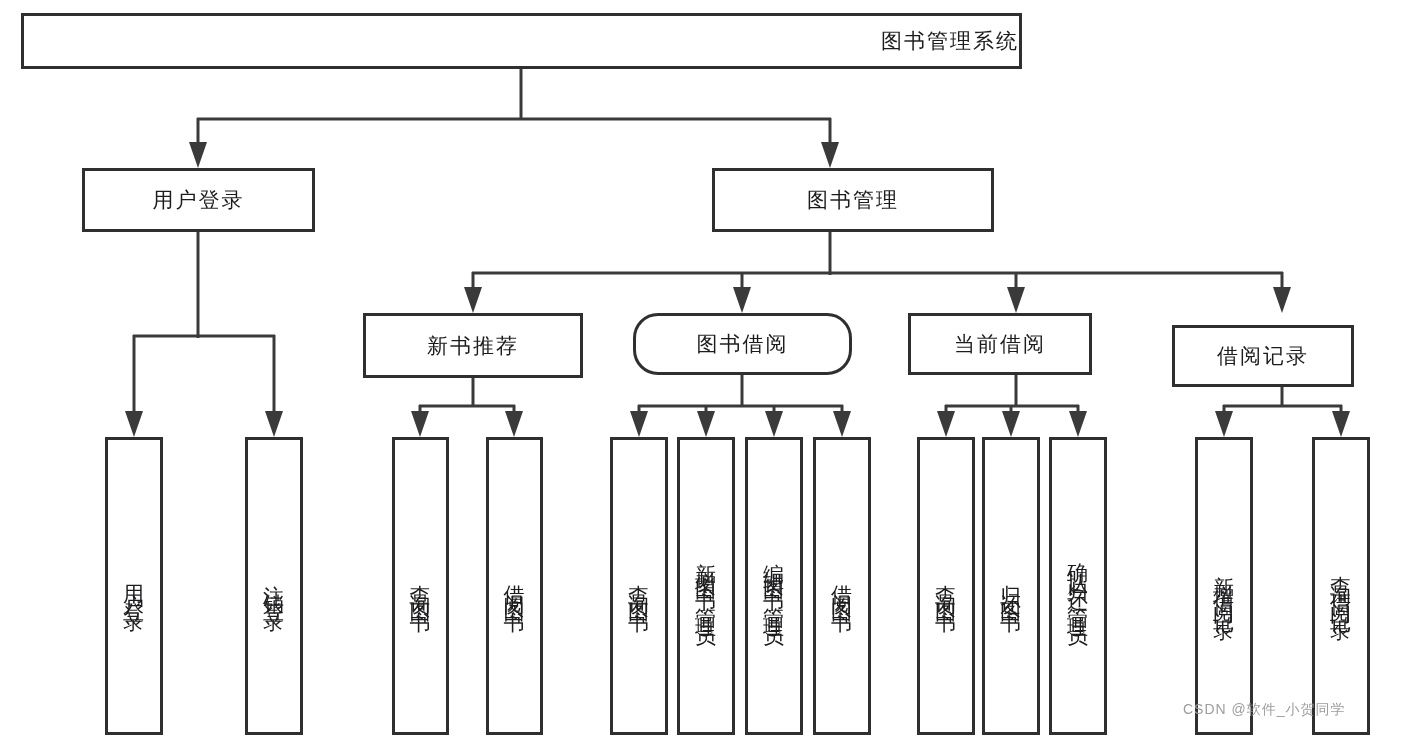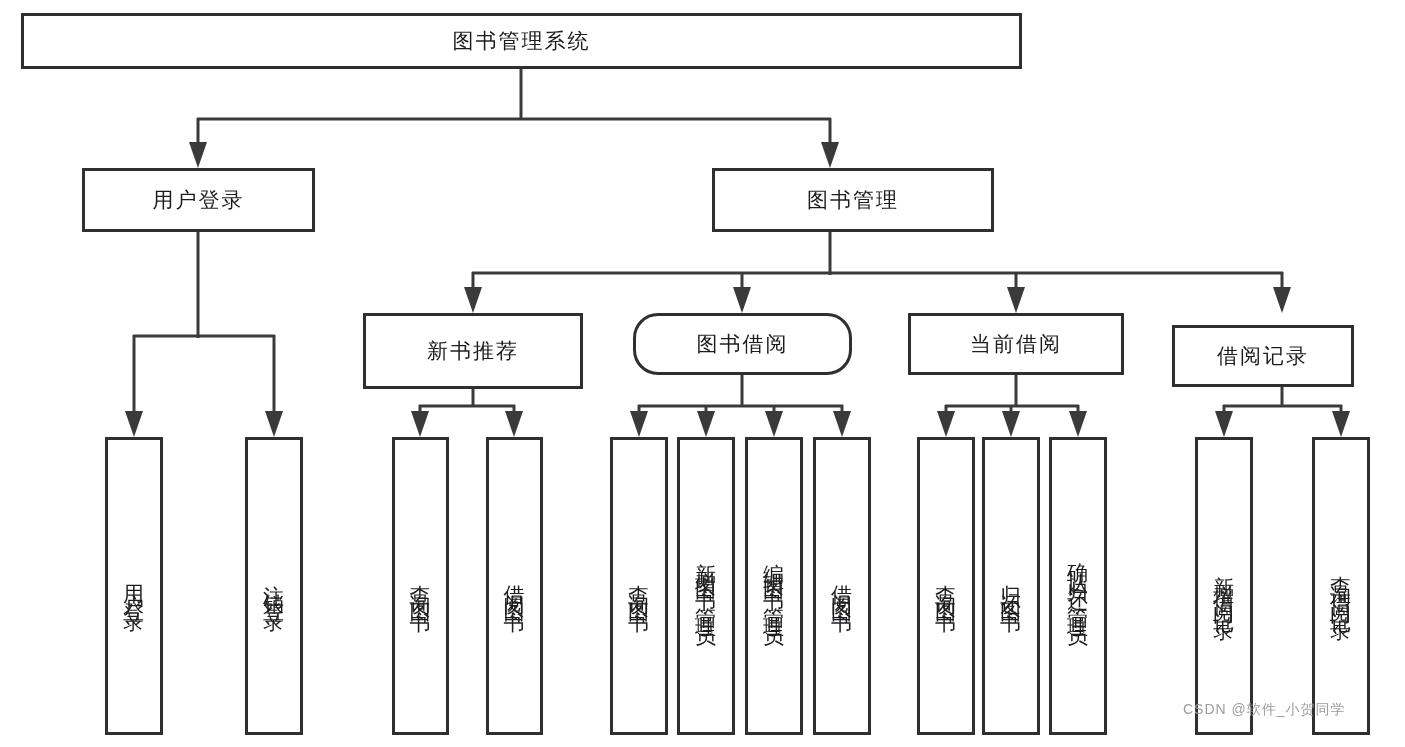--- a/index.html
+++ b/index.html
@@ -109,38 +109,38 @@
       <polygon points="765,411 783,411 774,437"></polygon>
       <polygon points="833,411 851,411 842,437"></polygon>
       <polygon points="937,411 955,411 946,437"></polygon>
       <polygon points="1002,411 1020,411 1011,437"></polygon>
       <polygon points="1069,411 1087,411 1078,437"></polygon>
       <polygon points="1215,411 1233,411 1224,437"></polygon>
       <polygon points="1332,411 1350,411 1341,437"></polygon>
     </g>
   </svg>
 
-  <div class="box h" style="left:21px; top:13px; width:1001px; height:56px;">
+  <div class="box h" style="left:21px; top:13px; width:1001px; height:56px;justify-content:flex-end;">
     <span>图书管理系统</span>
   </div>
 
   <div class="box h" style="left:82px; top:168px; width:233px; height:64px;">
     <span>用户登录</span>
   </div>
   <div class="box h" style="left:712px; top:168px; width:282px; height:64px;">
     <span>图书管理</span>
   </div>
 
-  <div class="box h" style="left:363px; top:313px; width:220px; height:76px;">
+  <div class="box h" style="left:363px; top:313px; width:220px; height:65px;">
     <span>新书推荐</span>
   </div>
   <div class="box h" style="left:633px; top:313px; width:219px; height:62px;border-radius:25px;">
     <span>图书借阅</span>
   </div>
-  <div class="box h" style="left:908px; top:313px; width:216px; height:62px;">
+  <div class="box h" style="left:908px; top:313px; width:184px; height:62px;">
     <span>当前借阅</span>
   </div>
   <div class="box h" style="left:1172px; top:325px; width:182px; height:62px;">
     <span>借阅记录</span>
   </div>
 
   <div class="box v" style="left:105px; top:437px; width:58px; height:298px;">
     <span>用户登录</span>
   </div>
   <div class="box v" style="left:245px; top:437px; width:58px; height:298px;">

